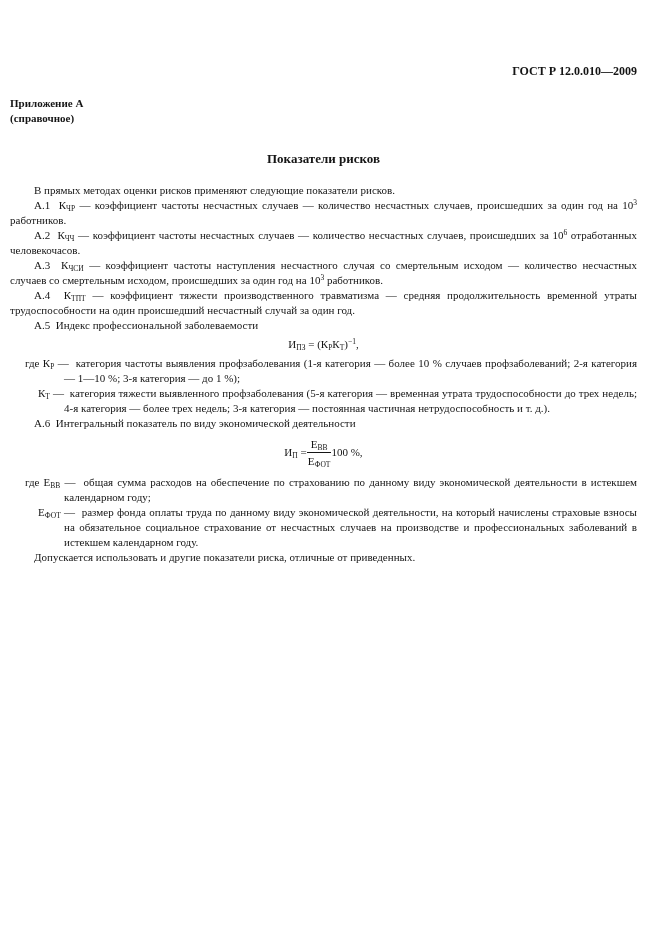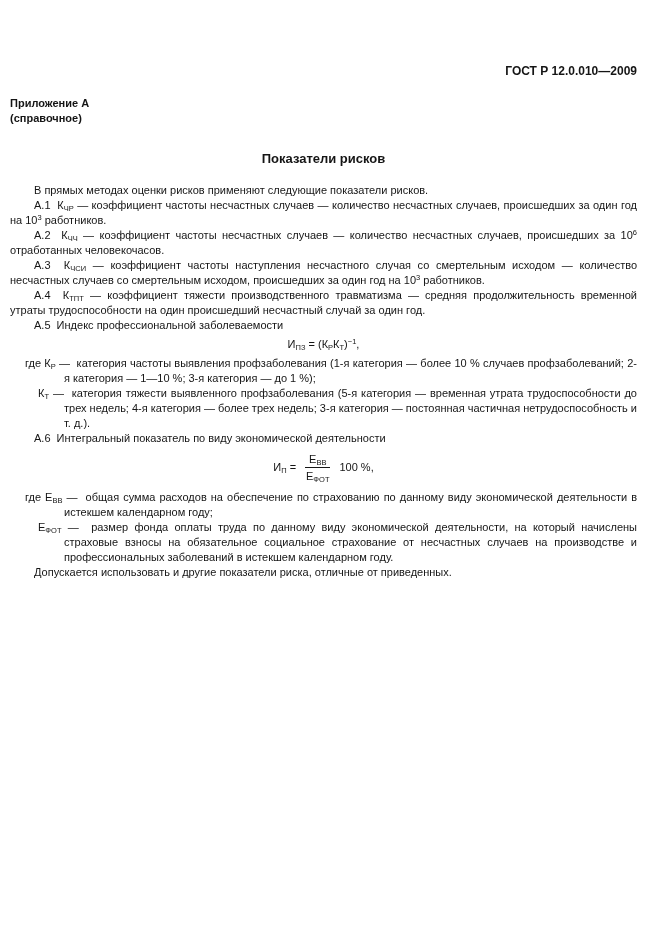--- a/index.html
+++ b/index.html
@@ -2,21 +2,21 @@
 <html lang="ru"><head>
 <meta charset="utf-8">
 <style>
   html, body { margin: 0; padding: 0; background: #ffffff; }
   .page {
     position: relative;
     width: 661px;
     height: 756px;
     background: #ffffff;
     overflow: hidden;
-    font-family: Liberation Sans, sans-serif;
+    font-family: Liberation Serif, serif;
     font-size: 11px;
     line-height: 15px;
     color: #151515;
   }
   .content { padding: 64px 24px 0 10px; }
 
   .doc-number {
     text-align: right;
     font-weight: bold;
     font-size: 12px;
@@ -44,21 +44,21 @@
   p.hang-term { padding-left: 54px; text-indent: -26px; }
 
   .formula {
     text-align: center;
     margin: 4px 0 4px 0;
   }
   .formula-frac {
     display: flex;
     justify-content: center;
     align-items: center;
-    gap: 9px;
+    gap: 0;
     margin: 6px 0 7px 0;
   }
   .frac {
     display: inline-flex;
     flex-direction: column;
     align-items: center;
     line-height: 14px;
   }
   .frac .num { padding: 0 4px 1px 4px; border-bottom: 1px solid #151515; }
   .frac .den { padding-top: 1px; }

